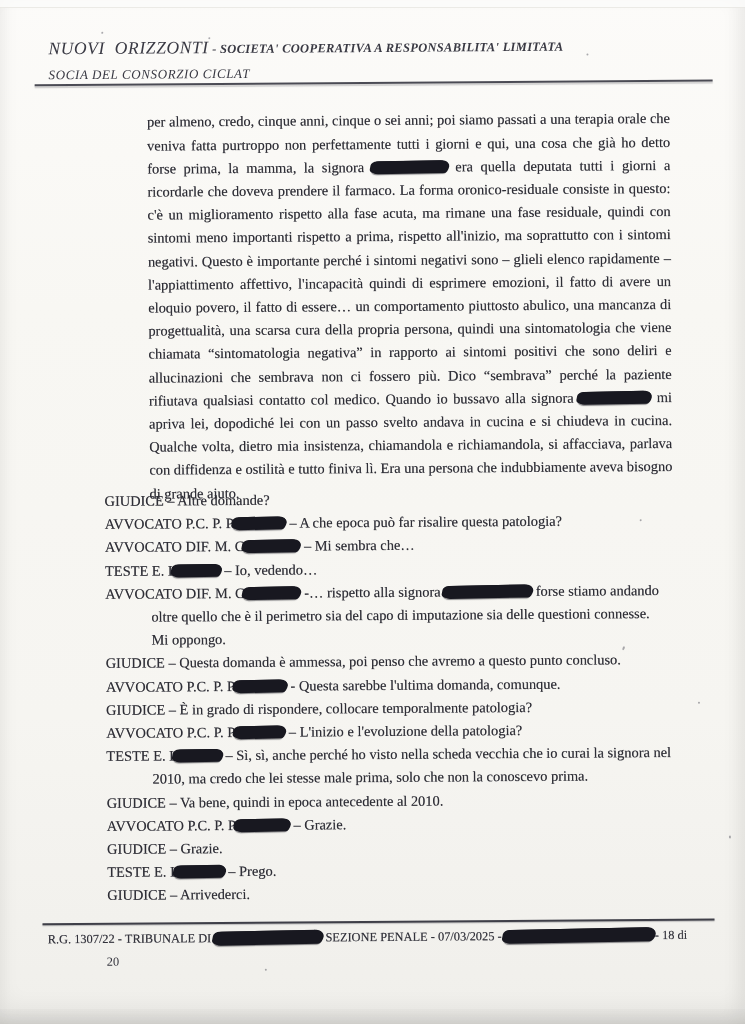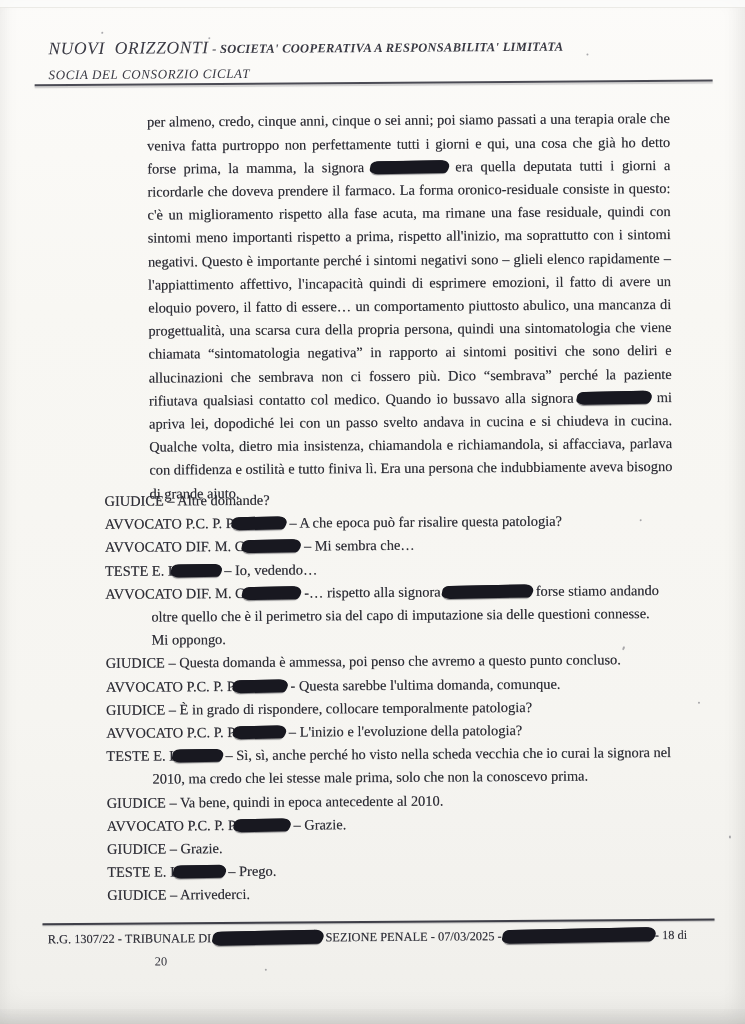--- a/index.html
+++ b/index.html
@@ -73,21 +73,21 @@
     background:#3f3f48; box-shadow:0 1px 1px rgba(63,63,72,.3);
   }
   .footer-line {
     position:absolute; left:45px; top:927px; width:685px;
     font-size:12.4px; color:#33333c; line-height:20px;
     text-shadow:.2px .2px .3px rgba(46,46,54,.5);
   }
   .footer-line .redaction { height:13px; vertical-align:-2px; }
   .footer-page {
     position:absolute; left:104px; top:953px;
-    font-size:12.4px; color:#33333c;margin-left:48px;
+    font-size:12.4px; color:#33333c;
   }
 
   
   .speck { position:absolute; background:rgba(70,70,82,.45); border-radius:50%; }
   .s1 { left:640px; top:521px; width:2px; height:2px; }
   .s2 { left:622px; top:648px; width:2px; height:4px; transform:rotate(25deg); }
   .s3 { left:697px; top:704px; width:2px; height:2px; }
   .s4 { left:212px; top:36px; width:2px; height:2px; }
   .s5 { left:590px; top:55px; width:2px; height:2px; }
   .s6 { left:727px; top:838px; width:2px; height:3px; }

